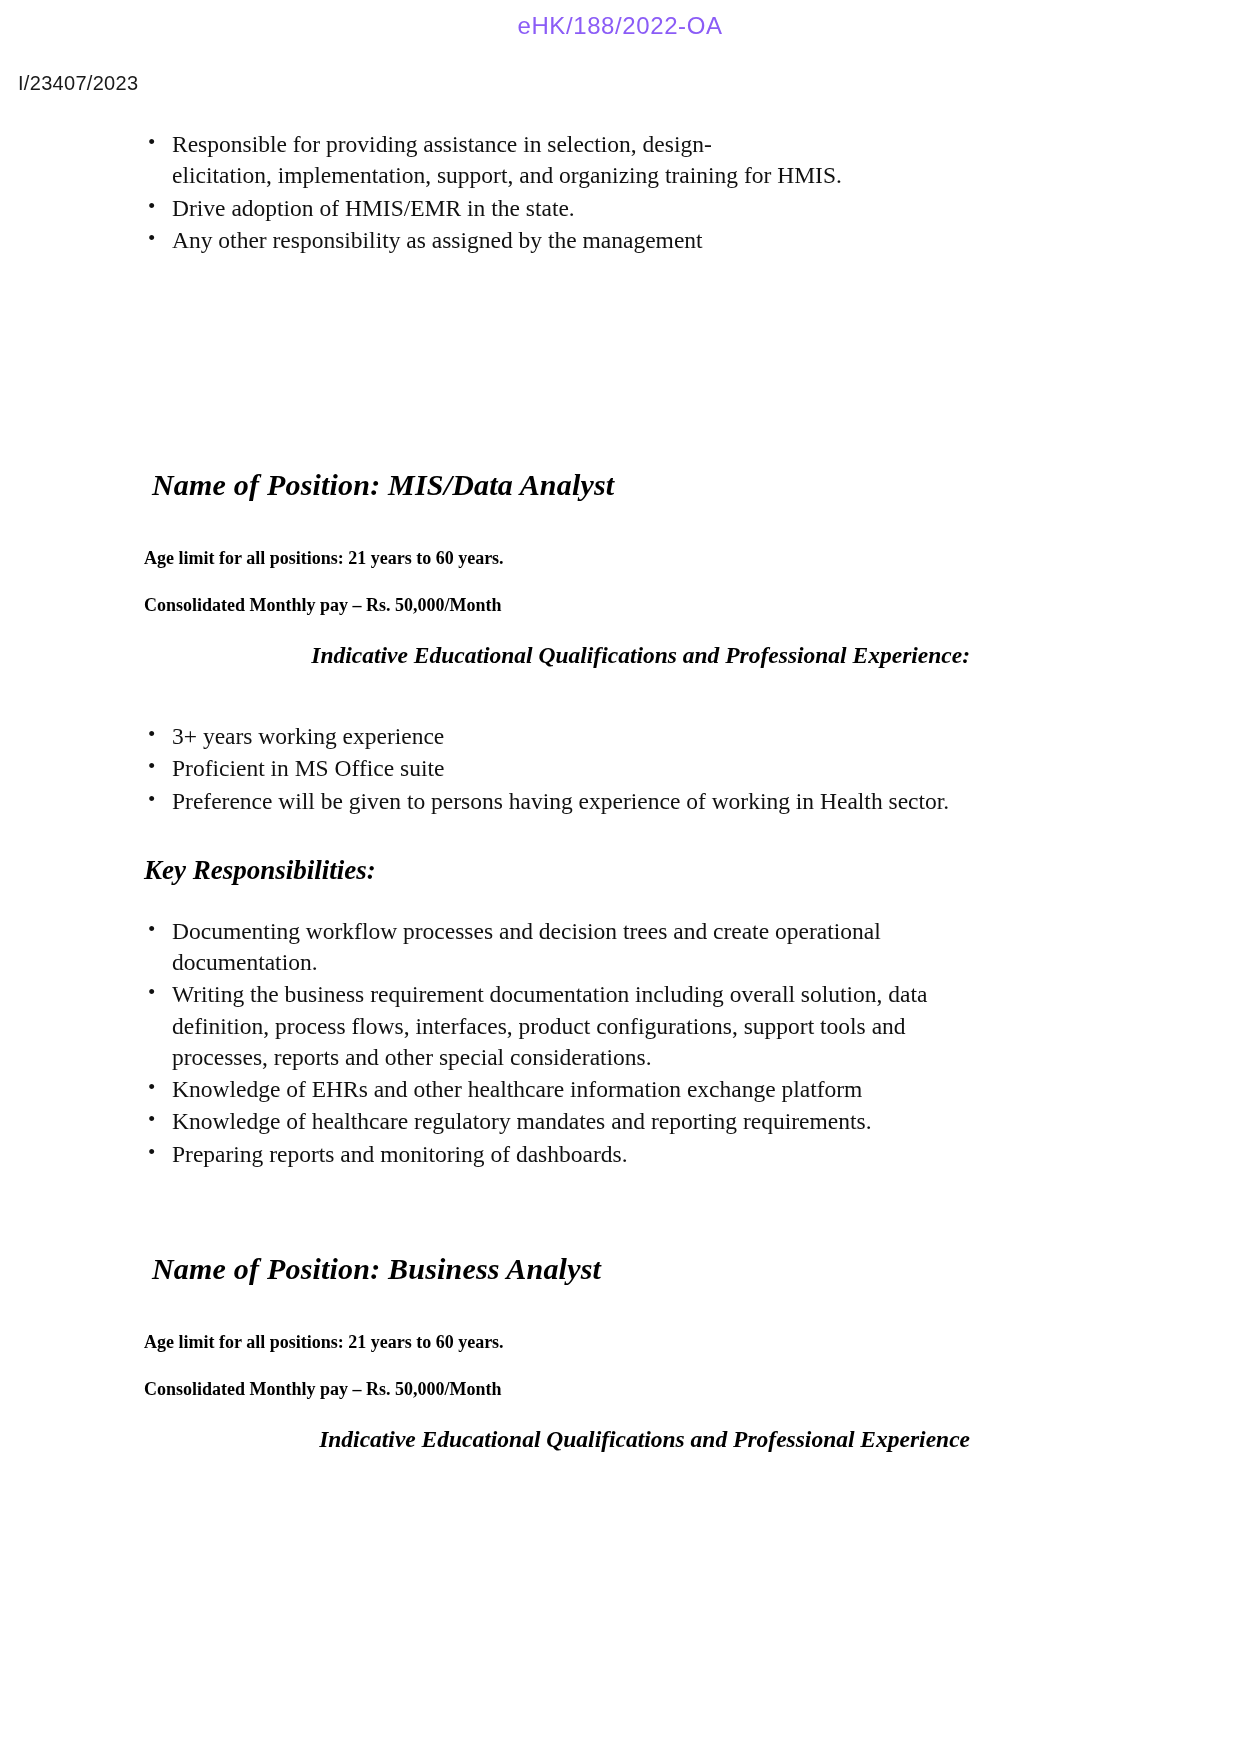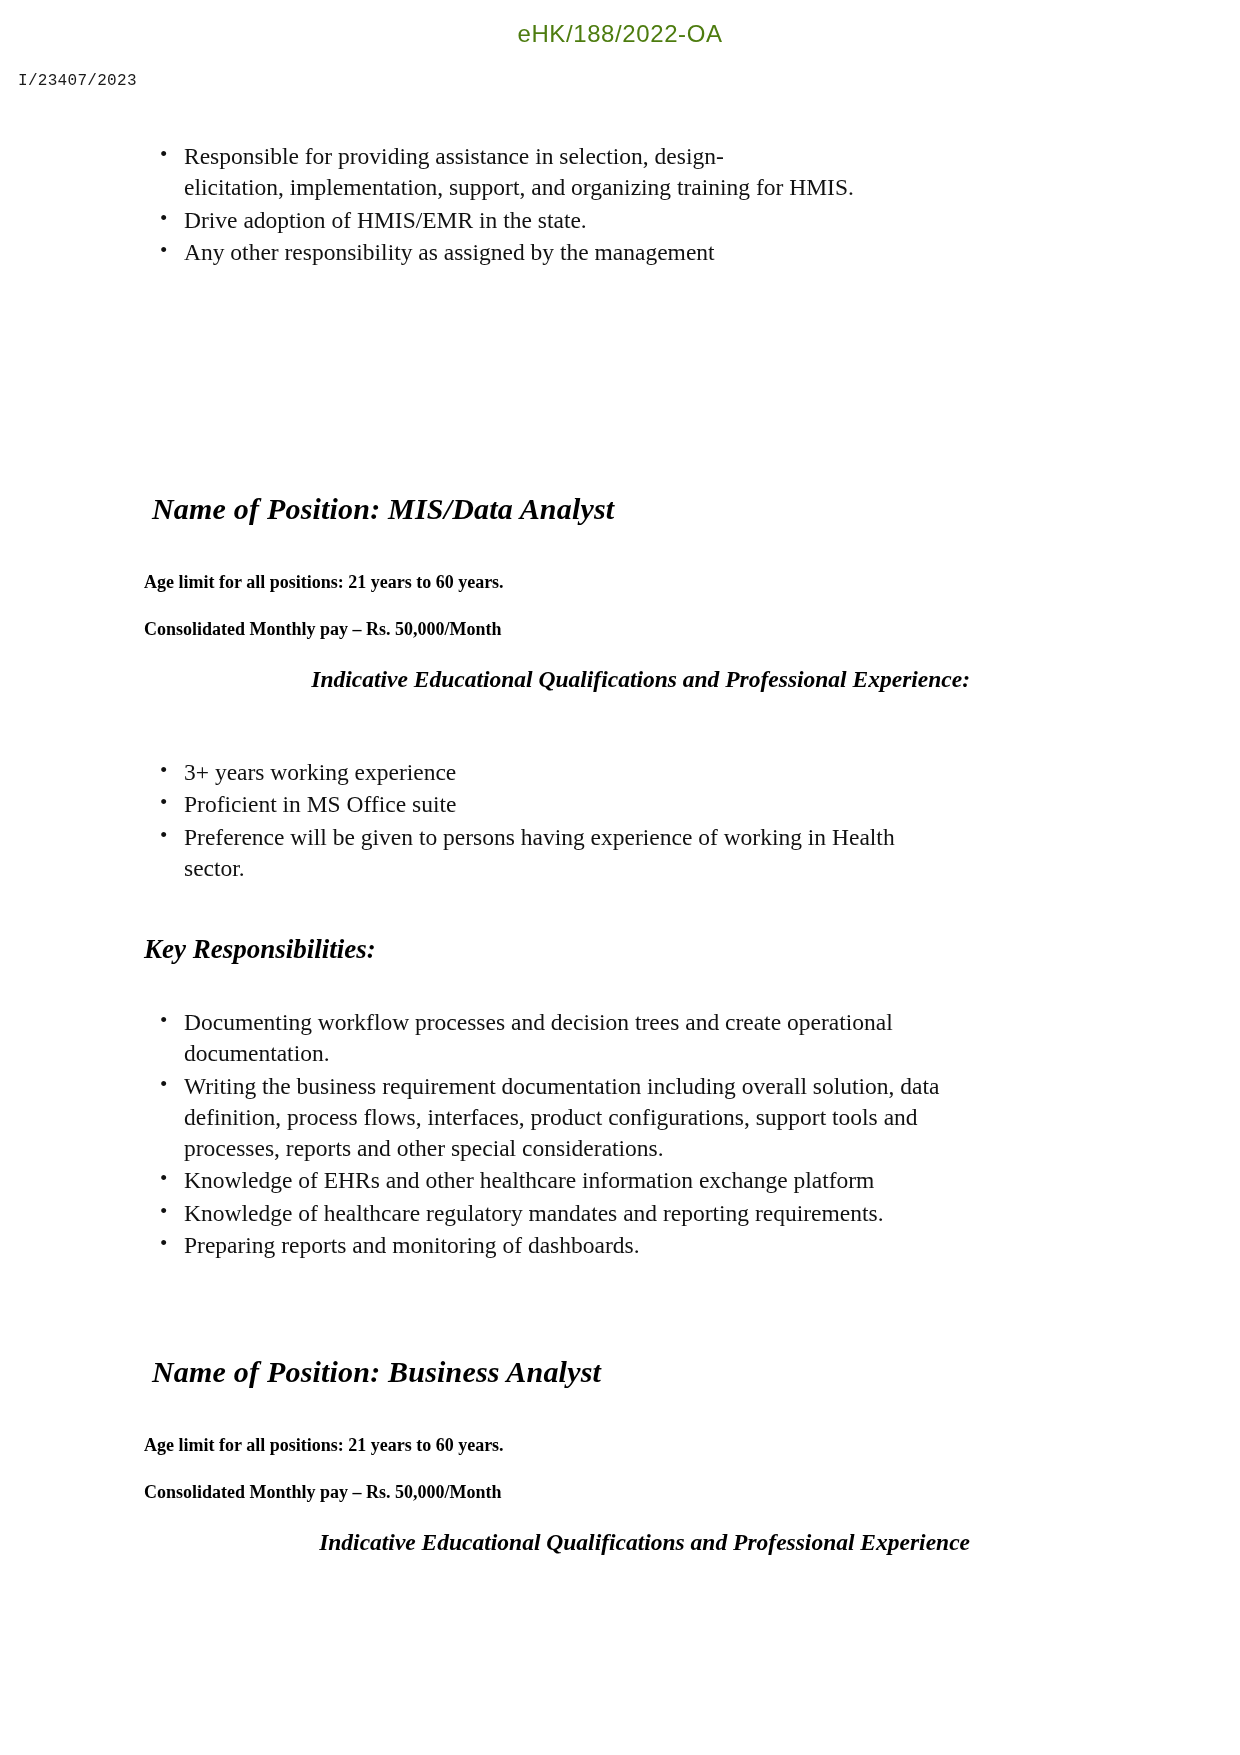--- a/index.html
+++ b/index.html
@@ -26,45 +26,44 @@
   
   .doc-ref {
     position: absolute;
     top: 12px;
     left: 0;
     width: 1240px;
     text-align: center;
     font-family: "Liberation Sans", "DejaVu Sans", sans-serif;
     font-size: 24px;
     letter-spacing: 0.6px;
-    color: #4d7c0f;
-    margin-top: 8px;
+    color: #8b5cf6;
   }
   .diary-no {
     position: absolute;
     top: 72px;
     left: 18px;
-    font-family: Liberation Mono, monospace;
-    font-size: 16px;
+    font-family: Liberation Sans, sans-serif;
+    font-size: 20px;
     letter-spacing: 0.3px;
     color: #1a1a1a;
   }
 
   
   .content {
     position: absolute;
     top: 125px;
     left: 140px;
     width: 830px;
   }
 
   
   ul.bul {
     list-style: none;
-    margin: 16px;
+    margin: 4px;
     padding: 0;
   }
   ul.bul > li {
     position: relative;
     padding-left: 28px;
     margin: 0 0 1px 0;
     font-size: 23.5px;
     line-height: 1.33;
     color: #111111;
   }

